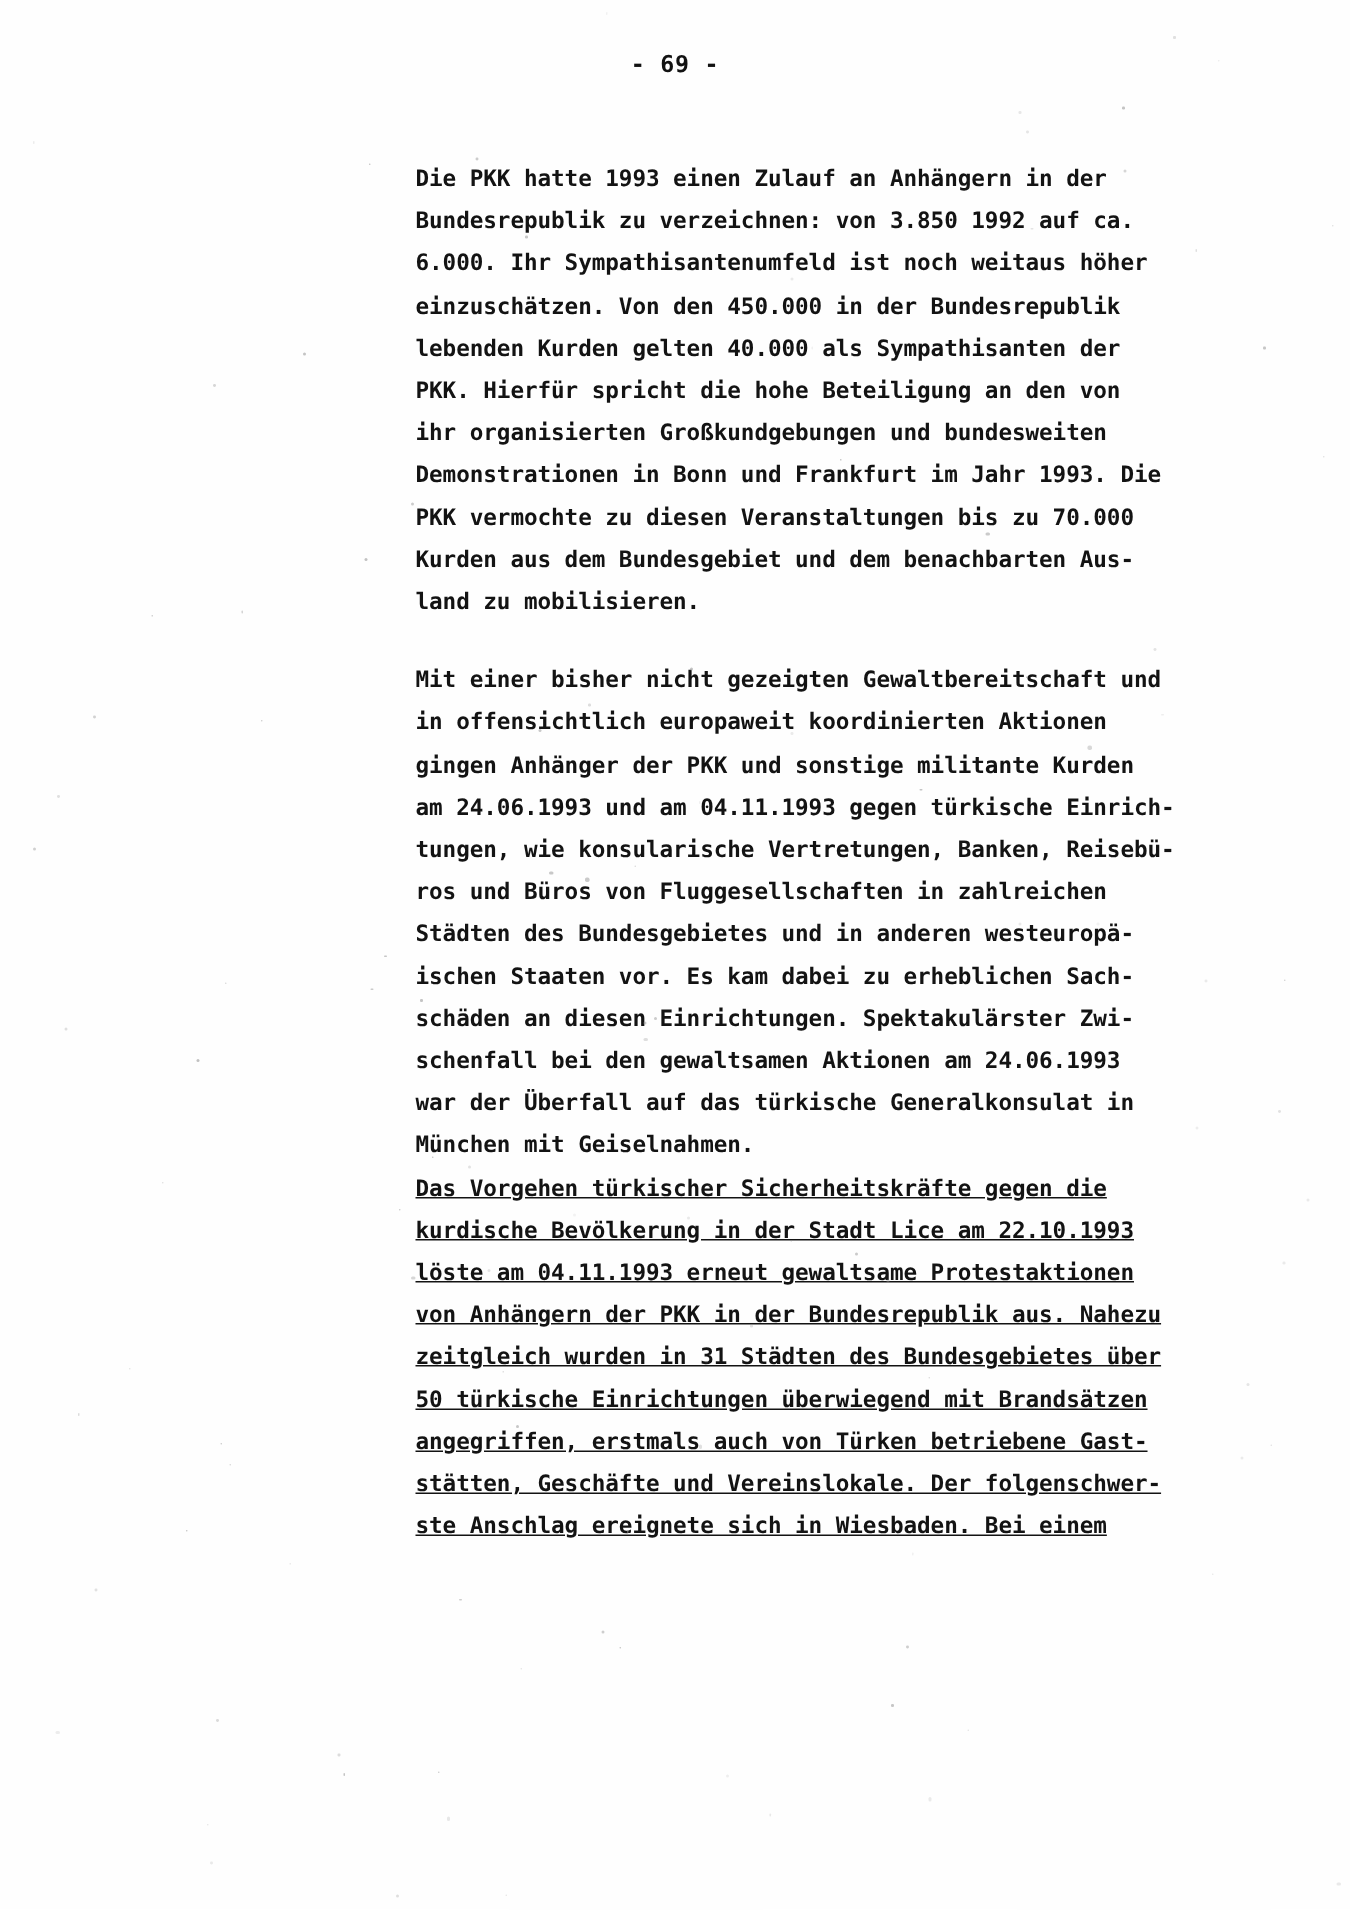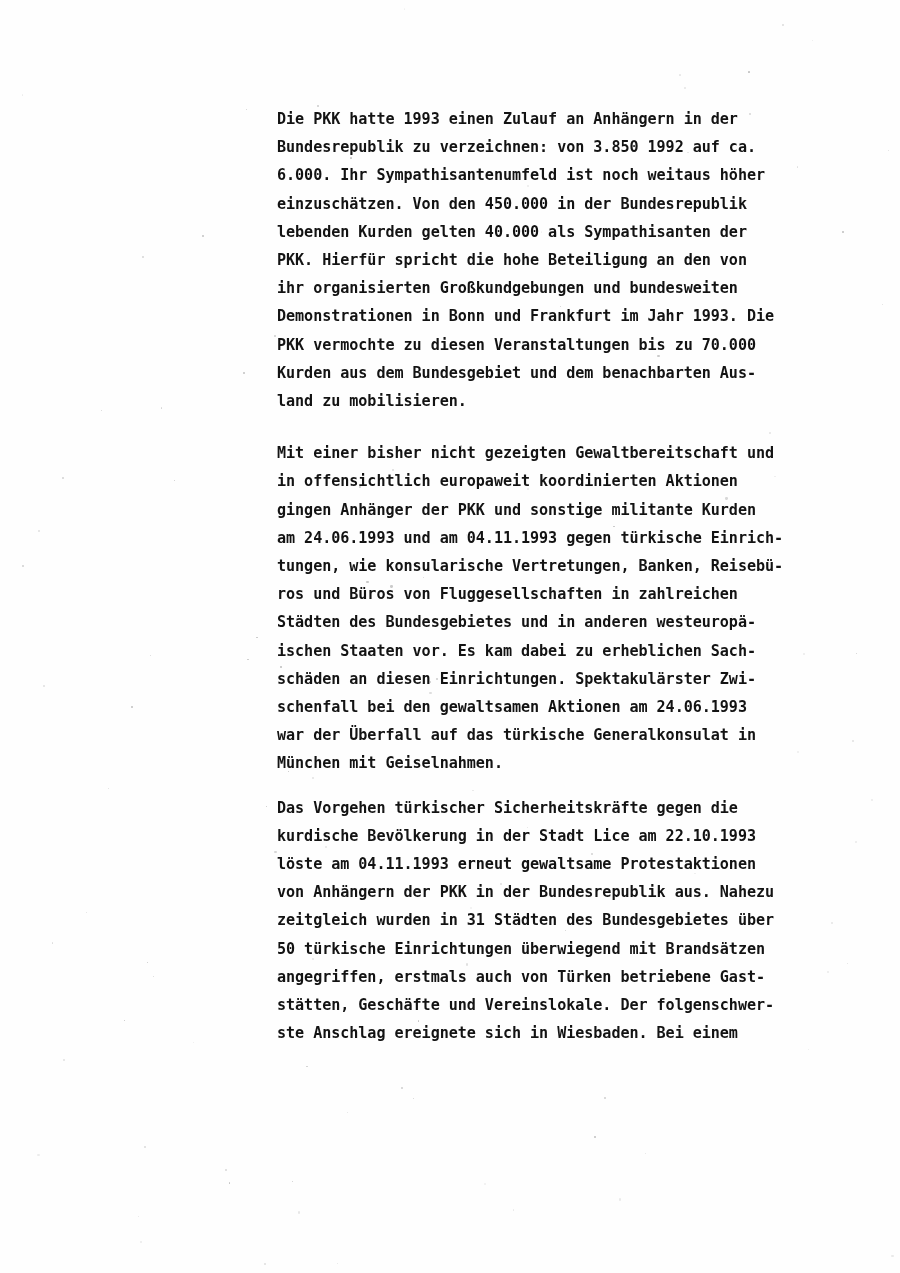--- a/index.html
+++ b/index.html
@@ -58,28 +58,30 @@
 
   .para {
     margin: 0;
     white-space: pre-wrap;
   }
   .para + .para {
     margin-top: 24px;
   }
   .para.tight + .para.tight,
   .para.tight {
-    margin-top: 16px;
+    margin-top: 0;
+    text-decoration: underline;
   }
 </style>
 </head>
 <body>
 
 <div class="page">
 
+  <div class="page-number">- 69 -</div>
 
   <div class="body-text"><p class="para">Die PKK hatte 1993 einen Zulauf an Anhängern in der
 Bundesrepublik zu verzeichnen: von 3.850 1992 auf ca.
 6.000. Ihr Sympathisantenumfeld ist noch weitaus höher
 einzuschätzen. Von den 450.000 in der Bundesrepublik
 lebenden Kurden gelten 40.000 als Sympathisanten der
 PKK. Hierfür spricht die hohe Beteiligung an den von
 ihr organisierten Großkundgebungen und bundesweiten
 Demonstrationen in Bonn und Frankfurt im Jahr 1993. Die
 PKK vermochte zu diesen Veranstaltungen bis zu 70.000

